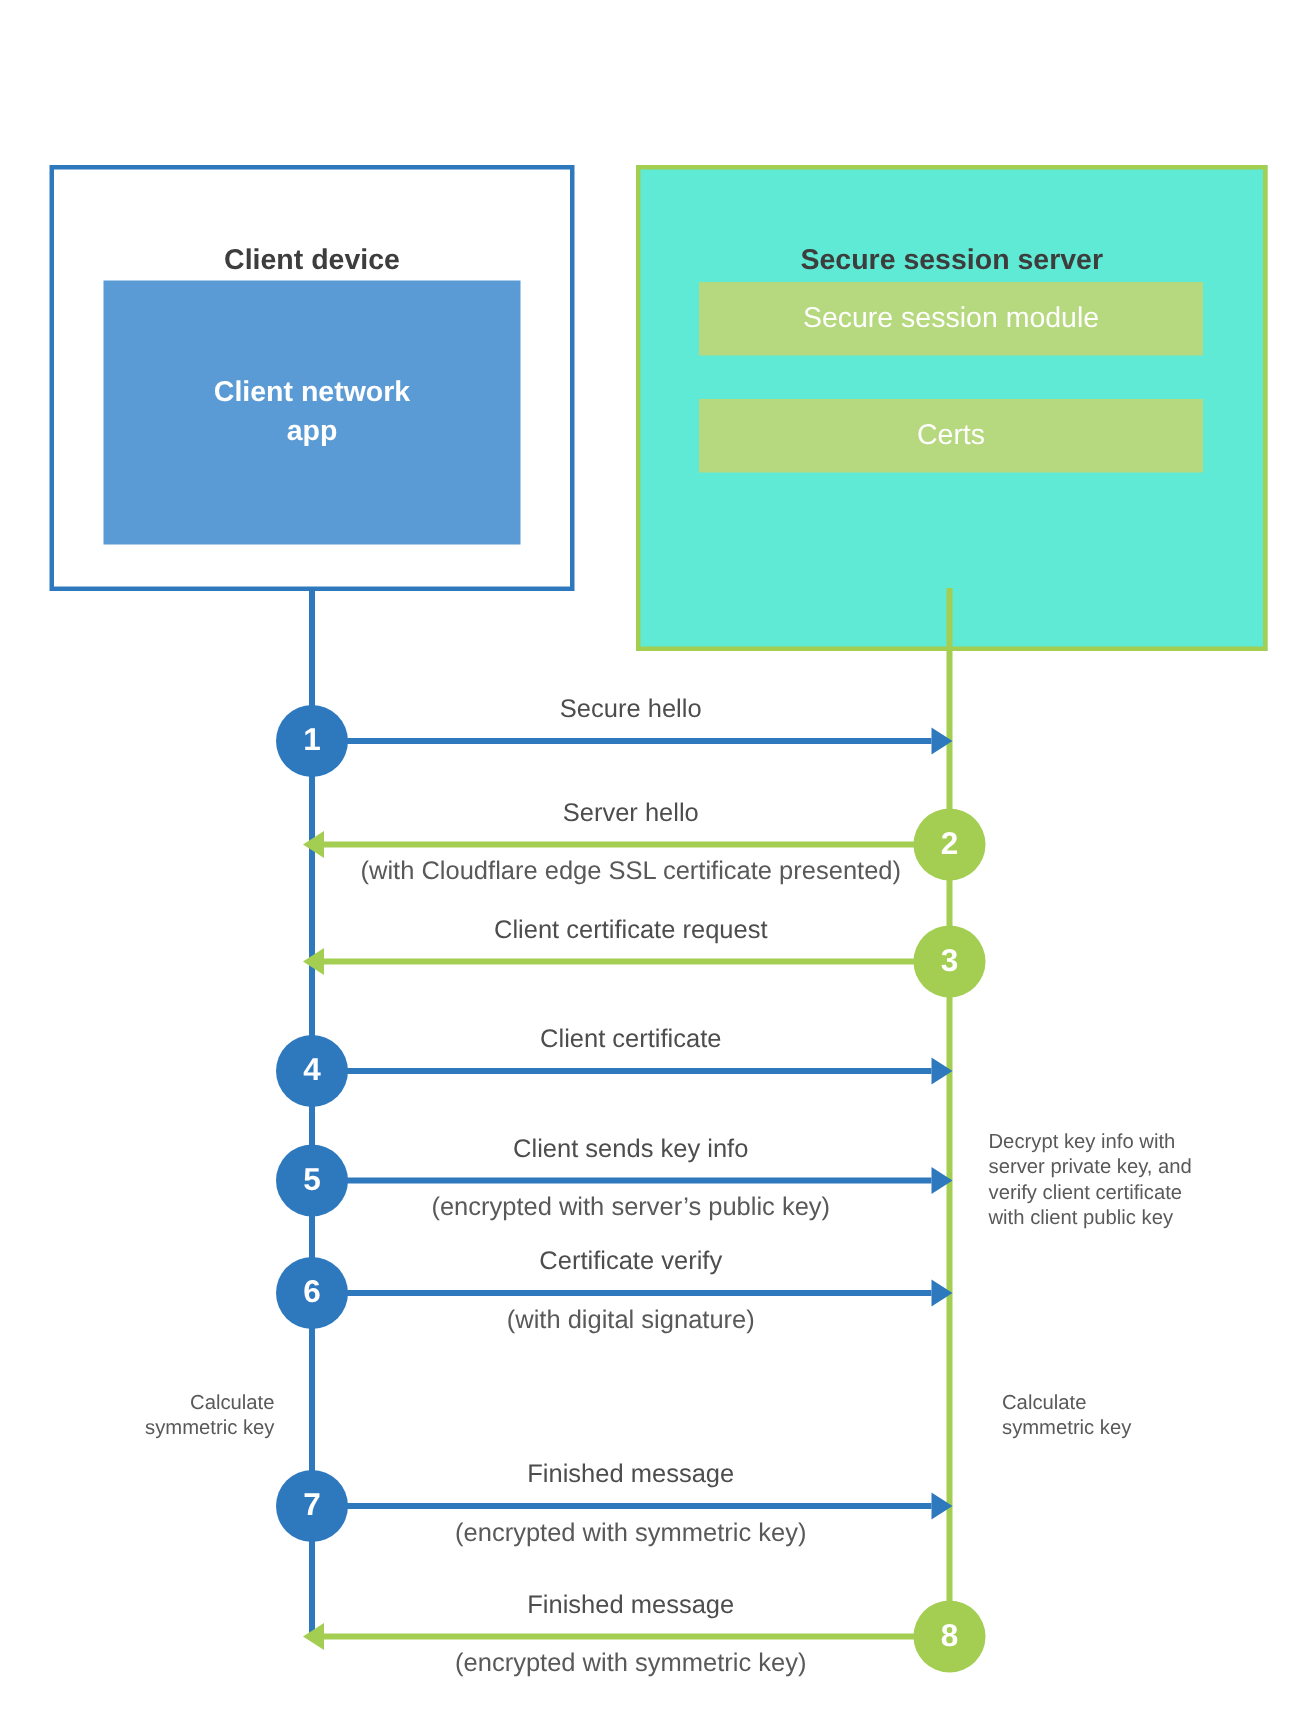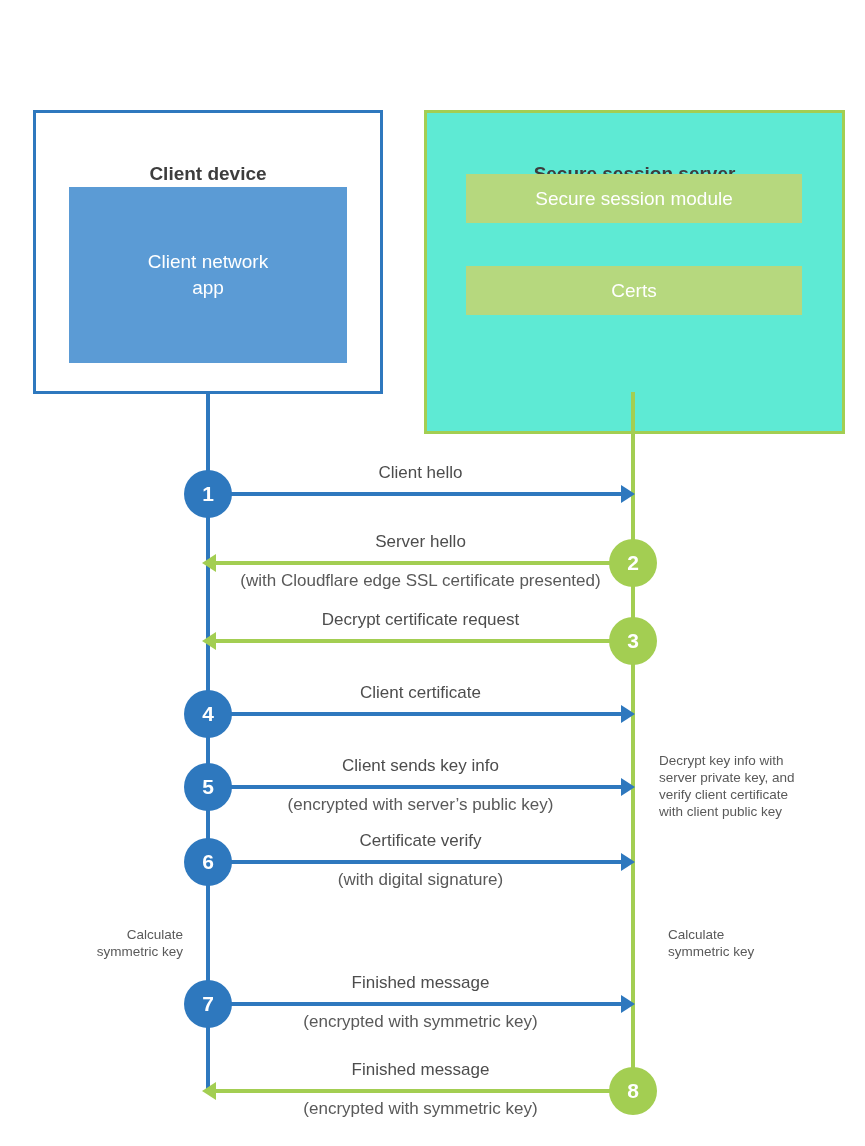--- a/index.html
+++ b/index.html
@@ -14,23 +14,23 @@
   *{margin:0;padding:0;box-sizing:border-box;}
   body{background:#ffffff;font-family:"Liberation Sans",sans-serif;}
   .page{position:relative;width:865px;height:1146px;background:#ffffff;overflow:hidden;}
 
   .main-title{position:absolute;left:30px;top:18px;font-size:27px;font-weight:300;color:#666666;letter-spacing:0.2px;}
 
   
   .client-box{position:absolute;left:33px;top:110px;width:350px;height:284px;border:3px solid var(--blue);background:#fff;}
   .server-box{position:absolute;left:424px;top:110px;width:421px;height:324px;border:3px solid var(--green);background:#5eead4;}
   .box-title{position:absolute;left:0;top:26px;width:100%;text-align:center;font-size:19px;font-weight:bold;color:var(--text-dark);margin-top:24px;}
-  .app-rect{position:absolute;left:33px;top:74px;width:278px;height:176px;background:var(--blue-light);display:flex;align-items:center;justify-content:center;text-align:center;color:#ffffff;font-size:19px;line-height:26px;white-space:pre-line;}
+  .app-rect{position:absolute;left:33px;top:74px;width:278px;height:176px;background:var(--blue-light);display:flex;align-items:center;justify-content:center;text-align:center;color:#ffffff;font-size:19px;line-height:26px;white-space:pre-line;font-weight:bold;}
   .bar{position:absolute;left:39px;width:336px;height:49px;background:var(--green-light);display:flex;align-items:center;justify-content:center;color:#ffffff;font-size:19px;}
-  .bar1{top:61px;} .bar2{top:137px;margin-top:16px;} .bar3{top:198px;}
+  .bar1{top:75px;} .bar2{top:137px;margin-top:16px;} .bar3{top:198px;}
 
   
   .vline{position:absolute;top:392px;height:699px;width:4px;}
   .vline-blue{left:206px;background:var(--blue);}
   .vline-green{left:631px;background:var(--green);}
 
   
   .step .circle{position:absolute;top:calc(var(--cy) - 24px);width:48px;height:48px;border-radius:50%;
     color:#ffffff;font-size:21px;font-weight:bold;display:flex;align-items:center;justify-content:center;}
   .step.right .circle{left:184px;background:var(--blue);}
@@ -70,36 +70,36 @@
     <div class="bar bar2">Certs</div>
   </div>
 
   <div class="vline vline-blue"></div>
   <div class="vline vline-green"></div>
 
   <div class="step right s1">
     <div class="line"></div>
     <div class="head"></div>
     <div class="circle">1</div>
-    <div class="label">Client hello</div>
+    <div class="label">Secure hello</div>
   </div>
 
   <div class="step left s2">
     <div class="line"></div>
     <div class="head"></div>
     <div class="circle">2</div>
     <div class="label">Server hello</div>
     <div class="sublabel">(with Cloudflare edge SSL certificate presented)</div>
   </div>
 
   <div class="step left s3">
     <div class="line"></div>
     <div class="head"></div>
     <div class="circle">3</div>
-    <div class="label">Decrypt certificate request</div>
+    <div class="label">Client certificate request</div>
   </div>
 
   <div class="step right s4">
     <div class="line"></div>
     <div class="head"></div>
     <div class="circle">4</div>
     <div class="label">Client certificate</div>
   </div>
 
   <div class="step right s5">

